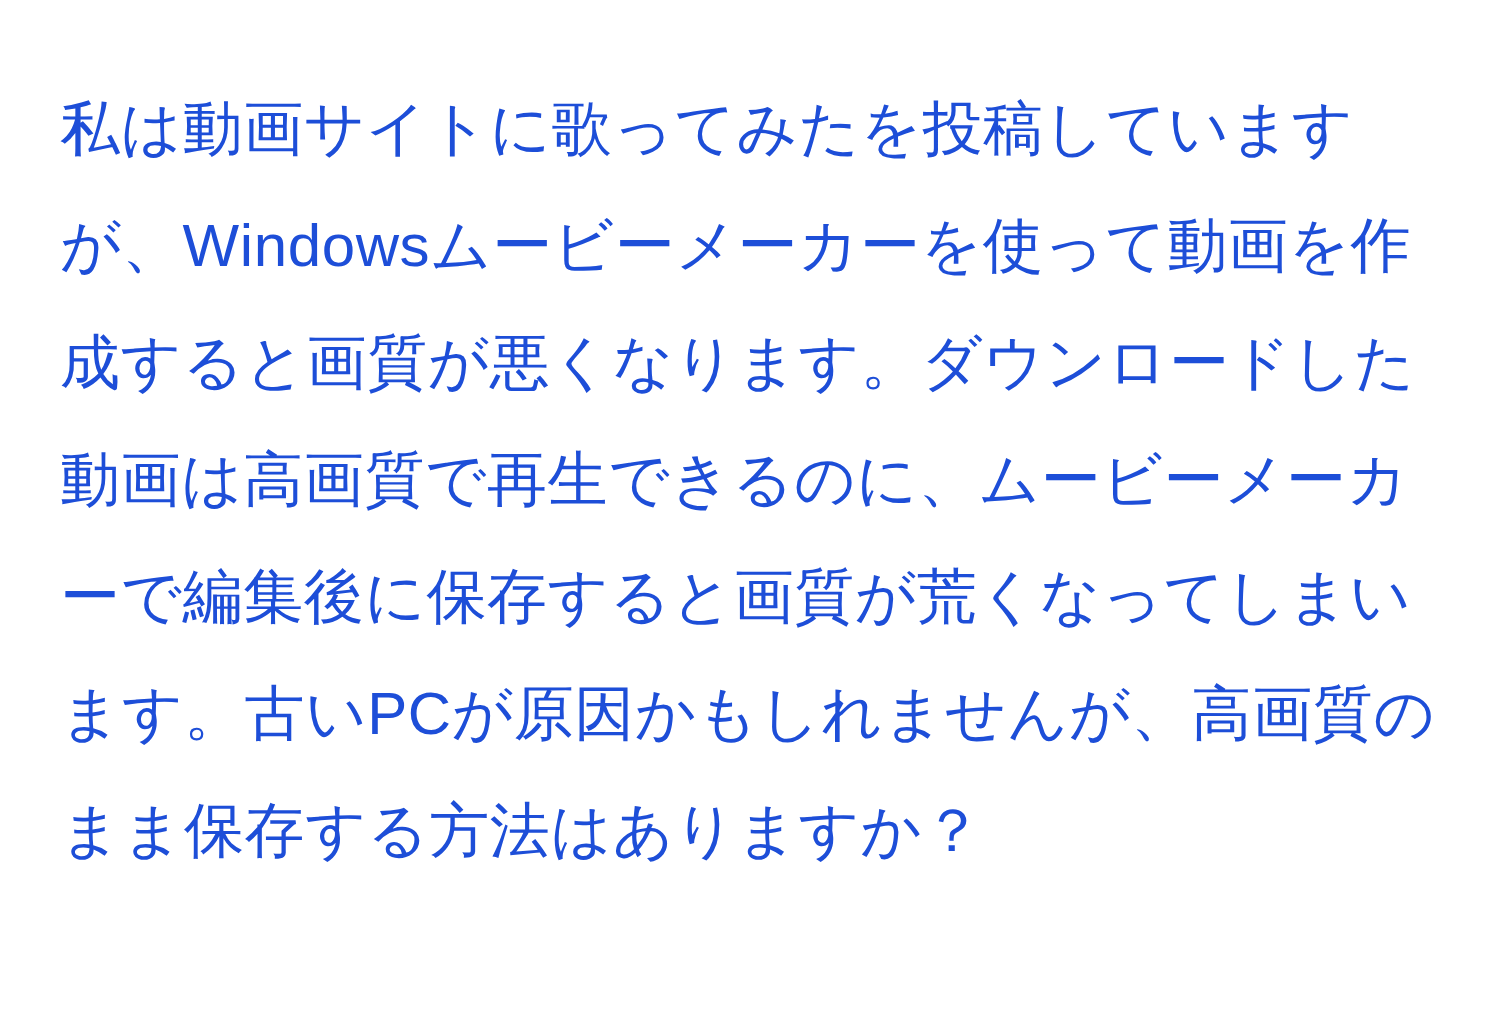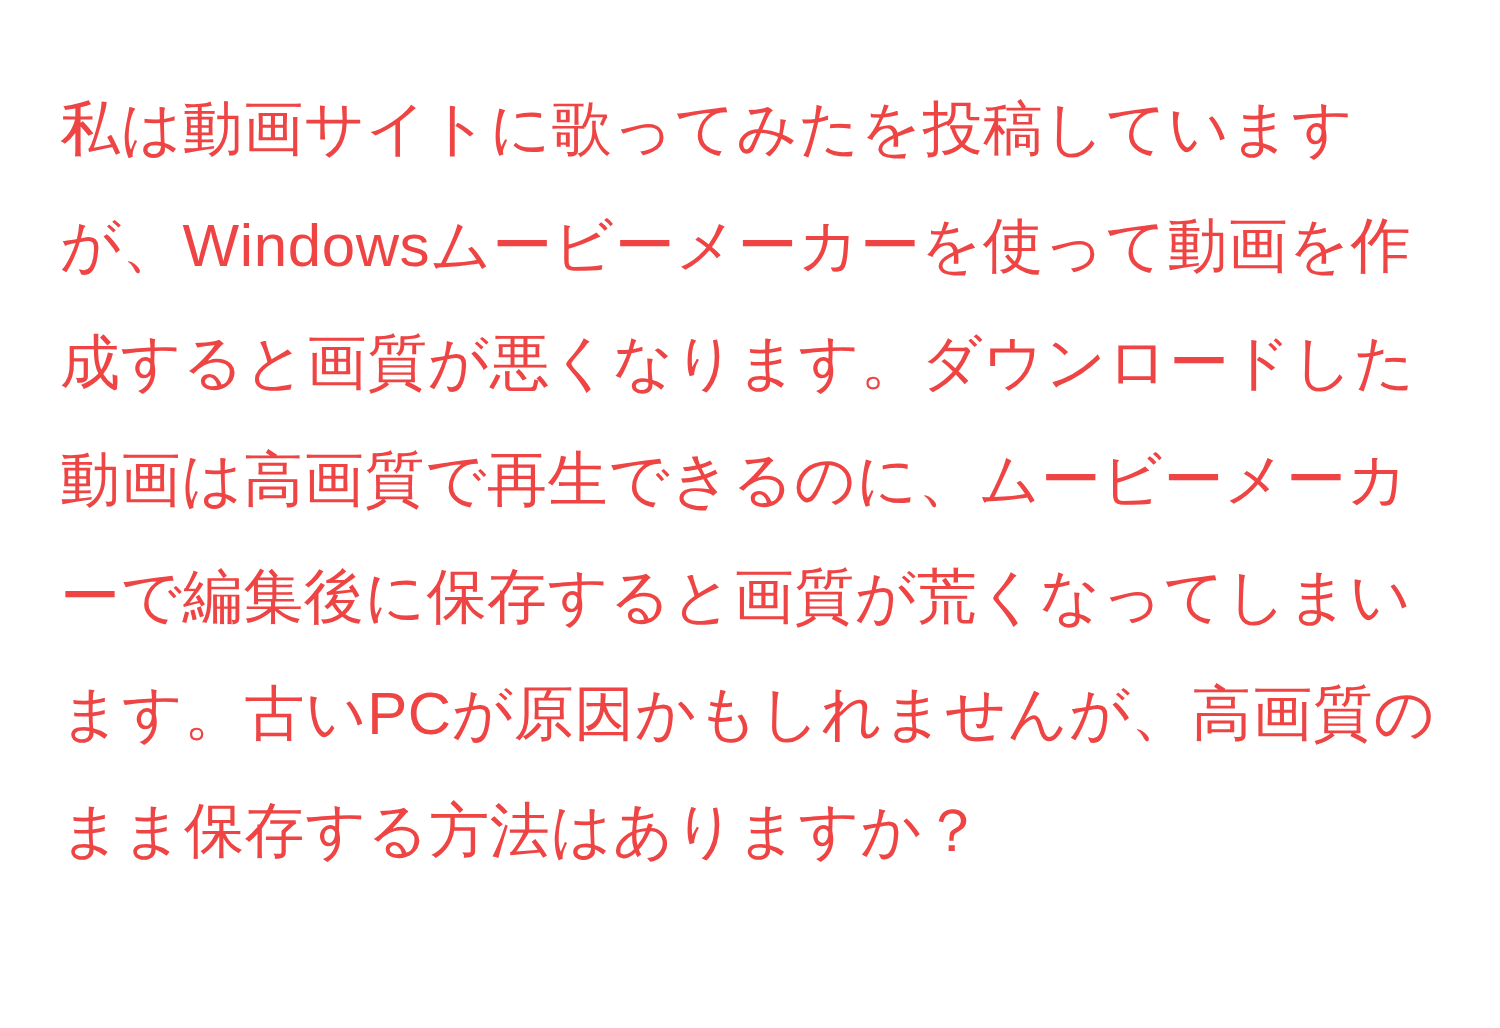--- a/index.html
+++ b/index.html
@@ -11,21 +11,21 @@
       width: 1500px;
       height: 1028px;
       background-color: #ffffff;
       font-family: -apple-system, BlinkMacSystemFont, "Hiragino Sans", "Hiragino Kaku Gothic ProN", "Yu Gothic", Meiryo, sans-serif;
       display: flex;
       align-items: flex-start;
       justify-content: flex-start;
       padding: 70px 60px;
     }
     .text-content {
-      color: #ef4444;
+      color: #1d4ed8;
       font-size: 60px;
       line-height: 1.95;
       letter-spacing: 0.01em;
       text-align: left;
       max-width: 1380px;
       font-weight: 400;
     }
   </style>
 </head>
 <body>

